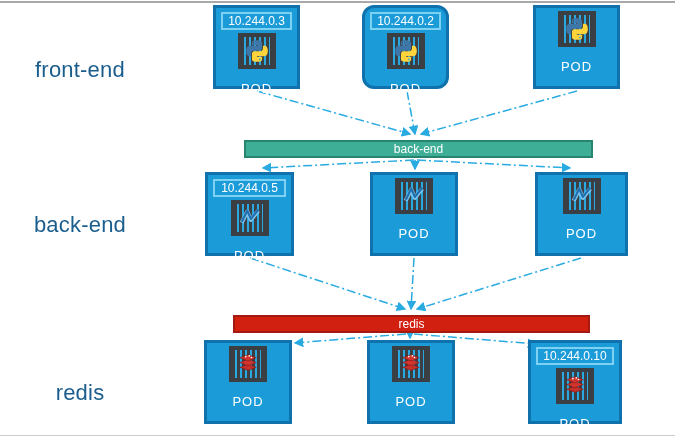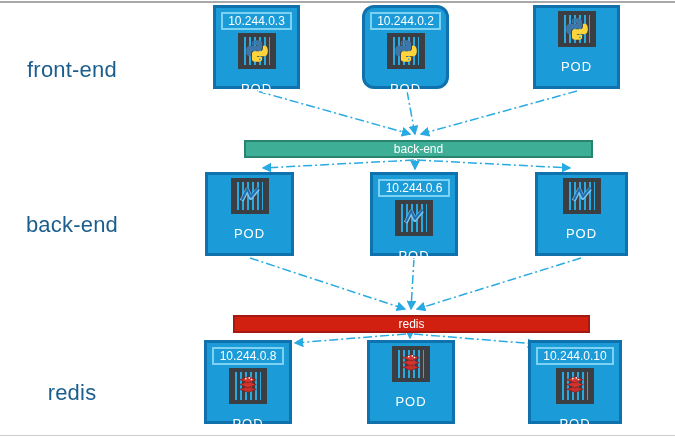--- a/index.html
+++ b/index.html
@@ -4,21 +4,21 @@
 <style>
   html,body{margin:0;padding:0;background:#fff;}
   .canvas{
     position:relative;width:675px;height:437px;background:#ffffff;
     font-family:"Liberation Sans",sans-serif;overflow:hidden;
   }
   .topline{position:absolute;left:0;top:1px;width:100%;height:2px;background:#a9a9a9;}
   .bottomline{position:absolute;left:0;top:435px;width:100%;height:1px;background:#cccccc;}
 
   .tier-label{
-    position:absolute;left:14px;width:116px;text-align:center;
+    position:absolute;left:22px;width:116px;text-align:center;
     font-size:22px;color:#1b5e8e;letter-spacing:.2px;
   }
   #lbl-frontend{top:57px;}
   #lbl-backend{top:212px;}
   #lbl-redis{top:380px;}
 
   .overlay{position:absolute;left:0;top:0;pointer-events:none;}
   .overlay line{stroke:#29abe2;stroke-width:1.5;stroke-dasharray:9 3 2 3;}
 
   .svc-bar{
@@ -115,31 +115,31 @@
       <div class="bars"></div>
       <svg width="22" height="22" viewBox="0 0 24 24">
         <path d="M11.9.2C6 .2 6.4 2.8 6.4 2.8v2.7h5.7v.8H4S.2 5.9.2 11.9c0 6 3.3 5.8 3.3 5.8h2v-2.8s-.1-3.3 3.2-3.3h5.7s3.1.1 3.1-3V3.3S18 .2 11.9.2zM8.8 1.9c.6 0 1 .4 1 1s-.4 1-1 1-1-.4-1-1 .4-1 1-1z" fill="#3f76a8"></path>
         <path d="M12.1 23.8c5.9 0 5.5-2.6 5.5-2.6v-2.7h-5.7v-.8H20s3.8.4 3.8-5.6c0-6-3.3-5.8-3.3-5.8h-2v2.8s.1 3.3-3.2 3.3H9.6s-3.1-.1-3.1 3v5.3s-.5 3.1 5.6 3.1zm3.1-1.7c-.6 0-1-.4-1-1s.4-1 1-1 1 .4 1 1-.4 1-1 1z" fill="#ffd43b"></path>
       </svg>
     </div>
     <div class="podname">POD</div>
   </div>
 
   <div class="pod row2" style="left:205px;width:89px;">
+    <div class="ip">10.244.0.5</div>
     <div class="icon">
       <div class="bars"></div>
       <svg width="24" height="22" viewBox="0 0 24 24">
         <path d="M3 17 L9 5 L13 14 L21 4" fill="none" stroke="#7ec3ea" stroke-width="4.5" stroke-linejoin="round"></path>
         <path d="M3 16 L9 4 L13 13 L21 3" fill="none" stroke="#1f6fb0" stroke-width="2.4" stroke-linejoin="round"></path>
       </svg>
     </div>
     <div class="podname">POD</div>
   </div>
   <div class="pod row2" style="left:370px;width:88px;">
-    <div class="ip">10.244.0.6</div>
     <div class="icon">
       <div class="bars"></div>
       <svg width="24" height="22" viewBox="0 0 24 24">
         <path d="M3 17 L9 5 L13 14 L21 4" fill="none" stroke="#7ec3ea" stroke-width="4.5" stroke-linejoin="round"></path>
         <path d="M3 16 L9 4 L13 13 L21 3" fill="none" stroke="#1f6fb0" stroke-width="2.4" stroke-linejoin="round"></path>
       </svg>
     </div>
     <div class="podname">POD</div>
   </div>
   <div class="pod row2" style="left:535px;width:93px;">
@@ -147,21 +147,20 @@
       <div class="bars"></div>
       <svg width="24" height="22" viewBox="0 0 24 24">
         <path d="M3 17 L9 5 L13 14 L21 4" fill="none" stroke="#7ec3ea" stroke-width="4.5" stroke-linejoin="round"></path>
         <path d="M3 16 L9 4 L13 13 L21 3" fill="none" stroke="#1f6fb0" stroke-width="2.4" stroke-linejoin="round"></path>
       </svg>
     </div>
     <div class="podname">POD</div>
   </div>
 
   <div class="pod row3" style="left:204px;width:88px;">
-    <div class="ip">10.244.0.8</div>
     <div class="icon">
       <div class="bars"></div>
       <svg width="23" height="22" viewBox="0 0 24 24">
         <path d="M12 12.2 L21 15.6 12 19 3 15.6 Z" fill="#c6302b" stroke="#7e120d" stroke-width=".6"></path>
         <path d="M12 7 L21 10.4 12 13.8 3 10.4 Z" fill="#d3352e" stroke="#7e120d" stroke-width=".6"></path>
         <path d="M12 1.8 L21 5.2 12 8.6 3 5.2 Z" fill="#d3352e" stroke="#7e120d" stroke-width=".6"></path>
         <circle cx="9.6" cy="4" r=".9" fill="#fff"></circle>
         <circle cx="13.4" cy="3.2" r=".9" fill="#fff"></circle>
         <circle cx="15.8" cy="4.9" r=".9" fill="#fff"></circle>
       </svg>

